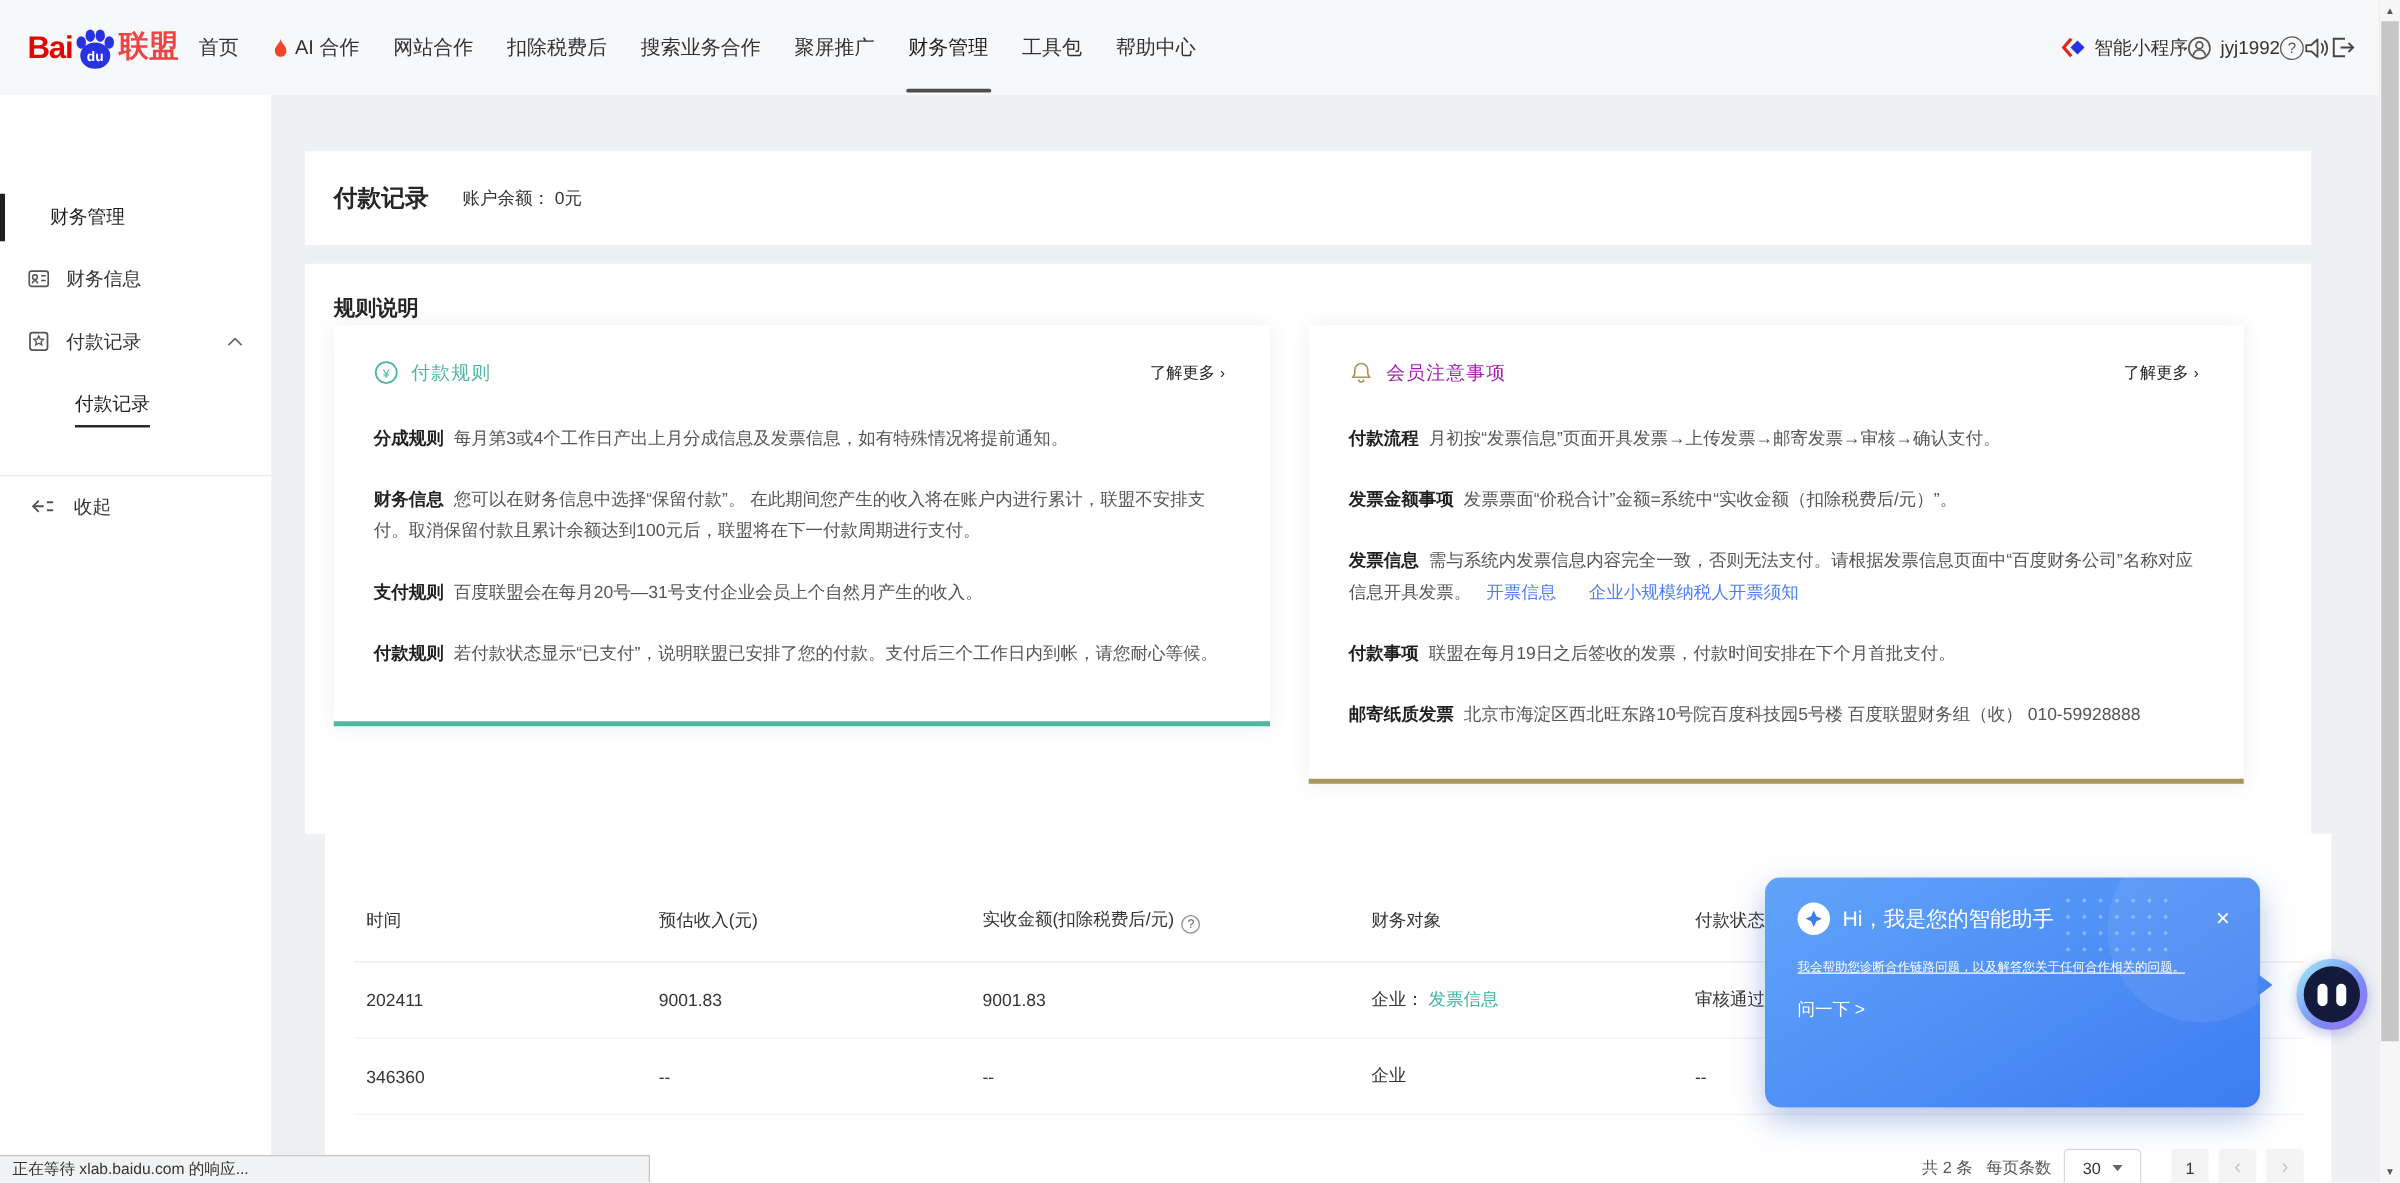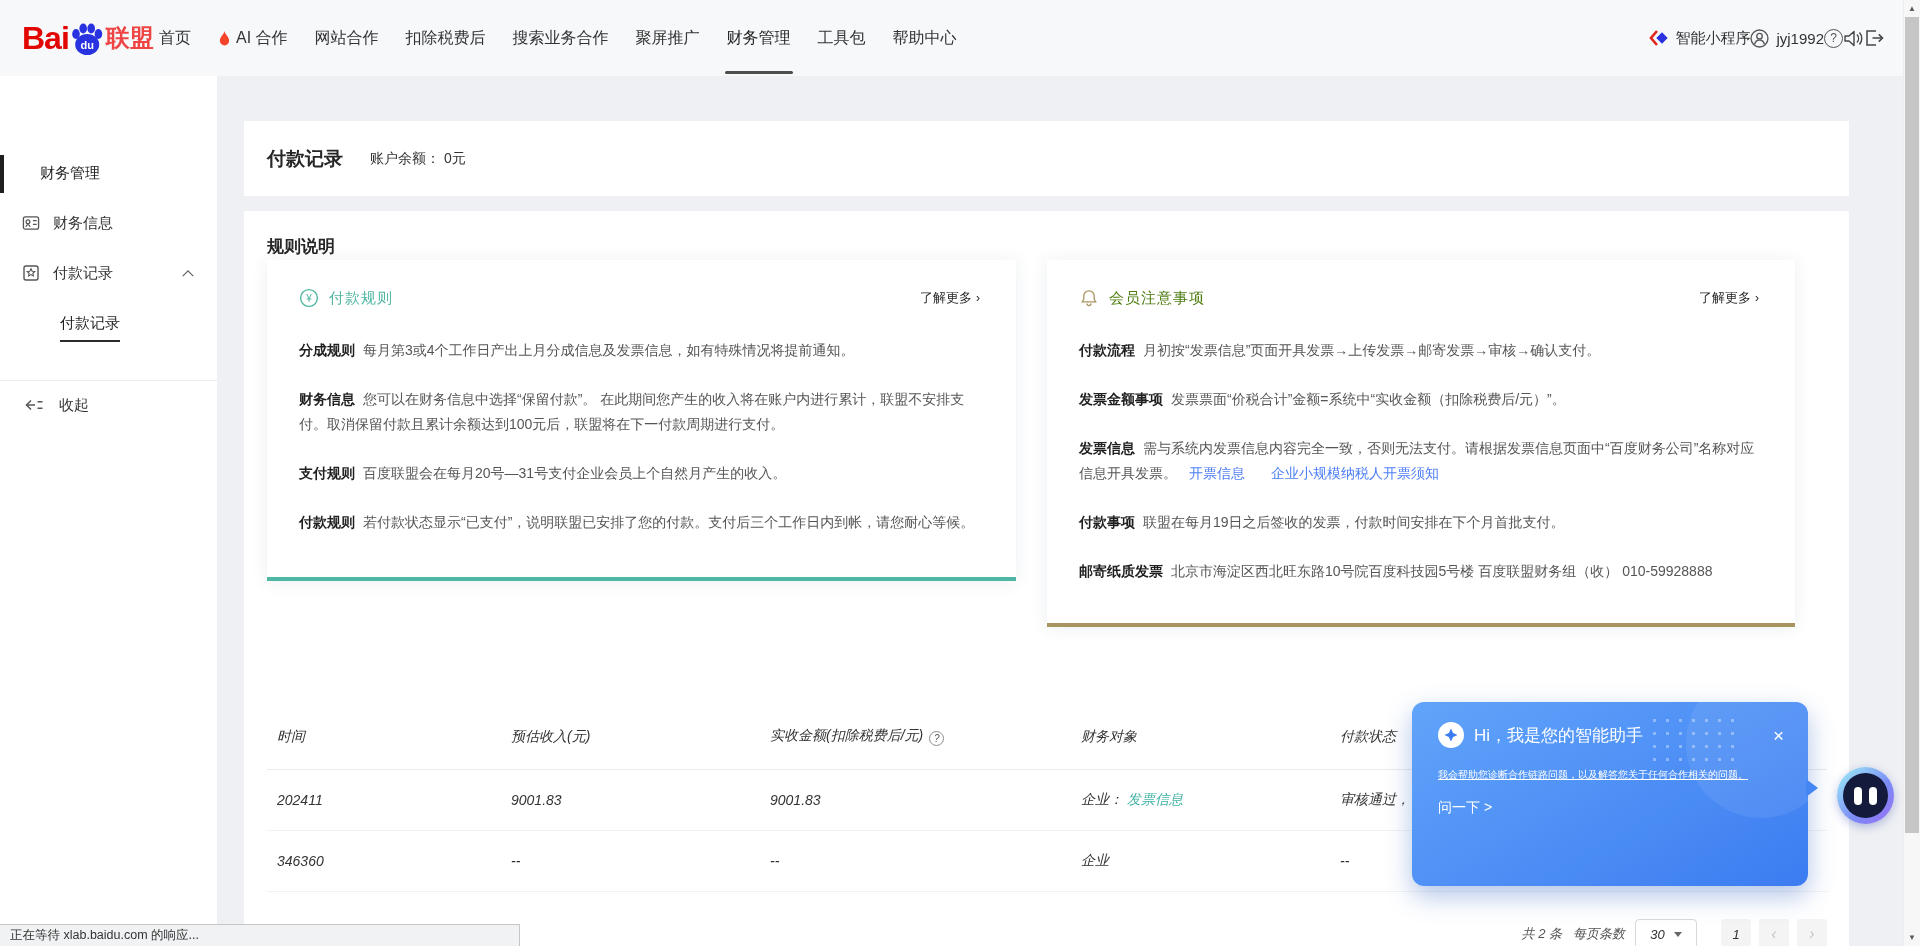--- a/index.html
+++ b/index.html
@@ -3,21 +3,21 @@
 <meta charset="utf-8">
 <style>
   * { box-sizing: border-box; margin: 0; padding: 0; }
   html,body { margin:0; }
   body { font-family: "Liberation Sans", "DejaVu Sans", sans-serif; }
   .screen { position:relative; width:1920px; height:946px; background:#eef0f3; overflow:hidden; }
 
   
   .topnav { position:absolute; left:0; top:0; right:0; height:76px; background:#f7f8fa; z-index:5; }
   .logo { position:absolute; left:22px; top:50%; transform:translateY(-50%); display:flex; align-items:center; cursor:pointer; }
-  .logo-bai { color:#e10601; font-weight:bold; font-size:32px; line-height:1; letter-spacing:-1px; }
+  .logo-bai { color:#e10601; font-weight:bold; font-size:25px; line-height:1; letter-spacing:-1px; }
   .logo-union { color:#ef4444; font-weight:bold; font-size:24px; line-height:1; margin-left:1px; }
   .nav-items { position:absolute; left:159px; top:0; height:76px; display:flex; gap:27px; }
   .nav-item { position:relative; height:76px; display:flex; align-items:center; gap:5px; font-size:16px; color:#333; cursor:pointer; white-space:nowrap; }
   .nav-item.active { color:#1f1f1f; }
   .nav-item.active::after { content:""; position:absolute; left:-2px; right:-2px; bottom:2px; height:3px; background:#4d4d4d; border-radius:2px; }
   .nav-right { position:absolute; right:36px; top:0; height:76px; display:flex; align-items:center; font-size:15px; color:#333;text-align:right; }
   .nav-right .chip { display:flex; align-items:center; gap:7px; cursor:pointer; }
   .help-circle { display:inline-flex; width:19px; height:19px; border:1.4px solid #555; border-radius:50%; align-items:center; justify-content:center; font-size:12px; color:#555; cursor:pointer; }
 
   
@@ -39,31 +39,31 @@
   .hc-balance { font-size:14px; color:#333; }
 
   .rules-card { left:244px; top:211px; width:1605px; height:456px; }
   .rules-title { position:absolute; left:23px; top:24px; font-size:17px; font-weight:bold; color:#262626; }
   .rule-panel { position:absolute; top:49px; background:#fff; box-shadow:0 1px 16px rgba(40,62,96,.09); }
   .rule-panel.left  { left:23px;  width:749px; height:321px; border-bottom:4px solid #4eb6a2; }
   .rule-panel.right { left:803px; width:748px; height:367px; border-bottom:4px solid #a8945e; }
   .rule-head { display:flex; align-items:center; gap:10px; padding:28px 36px 0 32px; }
   .rule-title { font-size:15px; letter-spacing:1px; }
   .rule-panel.left  .rule-title { color:#4eb6a2; }
-  .rule-panel.right .rule-title { color:#4d7c0f; }
+  .rule-panel.right .rule-title { color:#a21caf; }
   .rule-more { margin-left:auto; font-size:13px; color:#262626; cursor:pointer; }
   .rule-more .gt { font-size:12px; margin-left:4px; }
   .rule-body { padding:0 36px 0 32px; margin-top:30px; font-size:14px; color:#555; }
   .rule-body p { margin:0 0 24px; line-height:25px; }
   .rule-body b { color:#1f1f1f; margin-right:8px; }
   .blue-link { color:#4d7ef7; cursor:pointer; margin-left:12px; }
   .blue-link + .blue-link { margin-left:26px; }
 
   
-  .table-card { left:244px; top:667px; width:1605px; height:279px;font-style:italic; }
+  .table-card { left:260px; top:667px; width:1605px; height:279px; }
   .tbl { position:absolute; left:23px; top:38px; width:1560px; border-collapse:collapse; table-layout:fixed; font-size:14px; color:#333; }
   .tbl th { text-align:left; font-weight:normal; color:#333; height:64px; border-bottom:1px solid #ebebeb; padding-left:10px; }
   .tbl td { height:61px; border-bottom:1px solid #f2f2f2; padding-left:10px; }
   .qmark { display:inline-flex; width:15px; height:15px; border:1px solid #8c8c8c; border-radius:50%; align-items:center; justify-content:center; font-size:10px; color:#595959; margin-left:6px; vertical-align:-2px; cursor:pointer; }
   .teal-link { color:#3fb3a3; cursor:pointer; }
   .pagination { position:absolute; right:22px; top:252px; height:30px; display:flex; align-items:center; font-size:13px; color:#555; }
   .pg-total { margin-right:11px; }
   .pg-label { margin-right:10px; }
   .pg-select { width:62px; height:30px; border:1px solid #d9d9d9; border-radius:4px; background:#fff; display:flex; align-items:center; justify-content:center; gap:9px; color:#333; cursor:pointer; margin-right:16px; }
   .caret-down { width:0; height:0; border-left:4px solid transparent; border-right:4px solid transparent; border-top:5px solid #666; }

